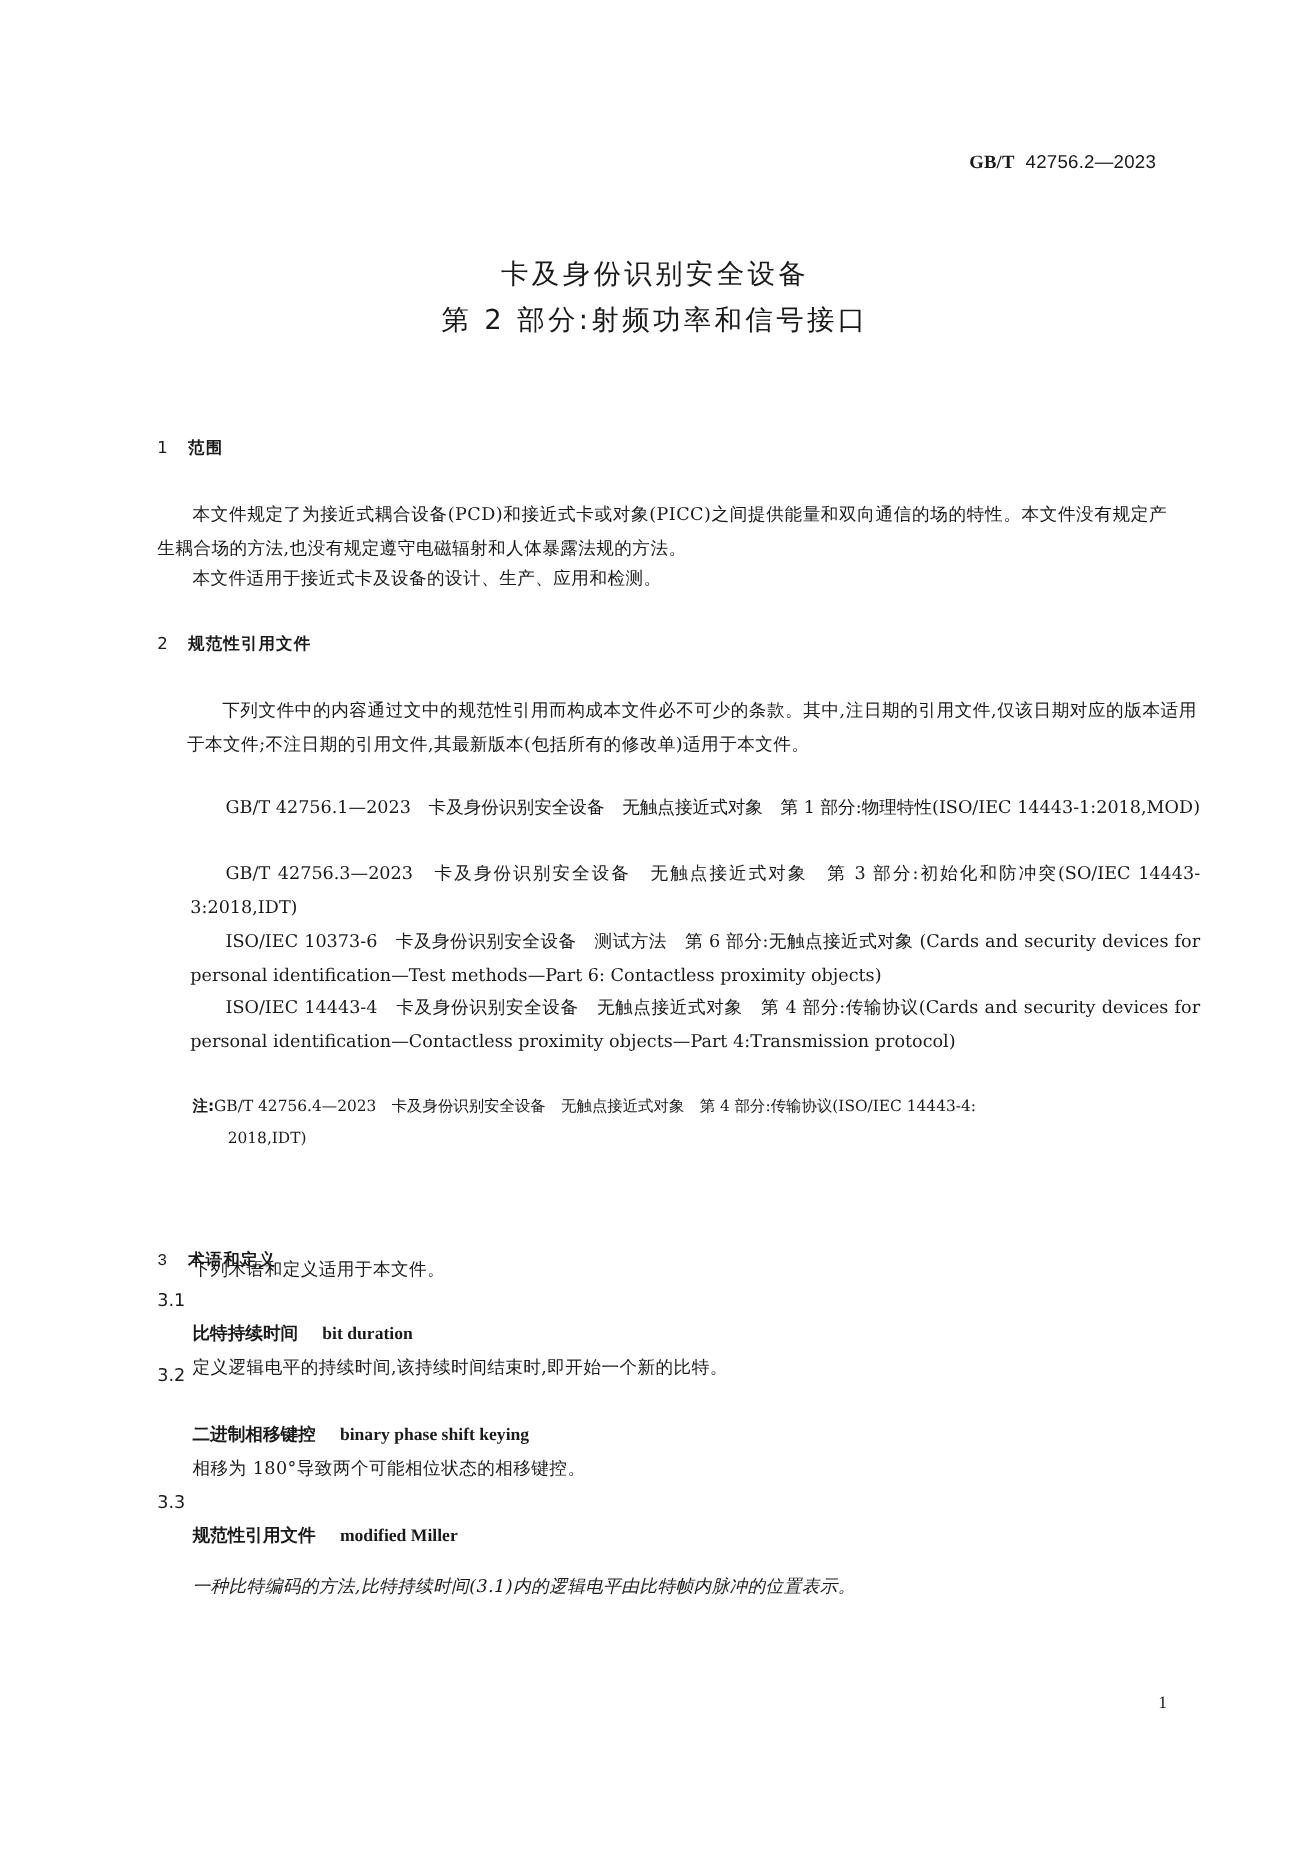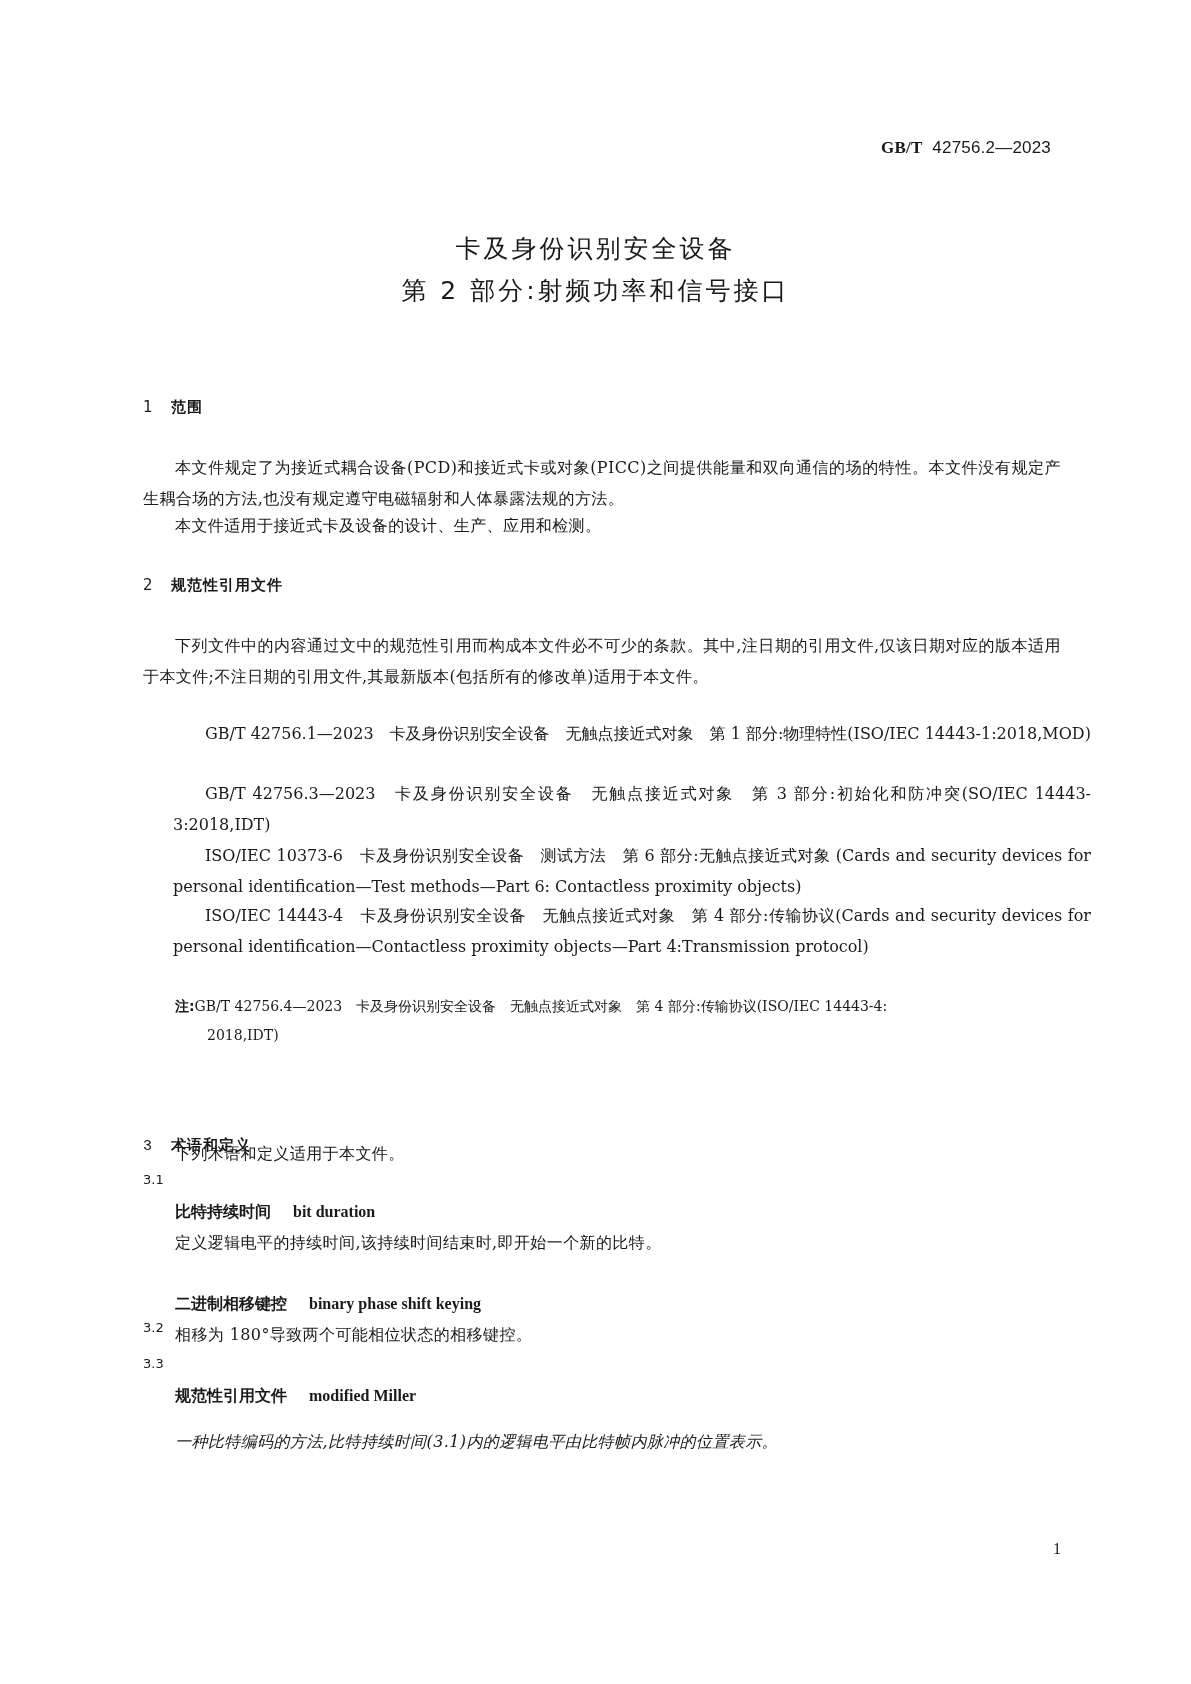--- a/index.html
+++ b/index.html
@@ -27,21 +27,21 @@
     }
     .section-heading .num { display: inline-block; width: 28px; font-weight: normal; }
     .para {
       left: 143px; width: 918px; font-size: 16px; line-height: 31px;
       text-align: justify; text-indent: 32px; letter-spacing: 0.4px;
     }
     .ref { left: 143px; width: 918px; font-size: 16px; line-height: 31px; text-align: justify; text-indent: 32px; margin-left: 30px; }
     .note { left: 175px; width: 886px; font-size: 14px; line-height: 29px; }
     .note .note-body { display: inline; }
     .note .cont { padding-left: 32px; display: block; }
-    .term-num { left: 143px; font-size: 13px; font-family: "DejaVu Sans", sans-serif; }
+    .term-num { left: 143px; font-size: 16px; font-family: "DejaVu Sans", sans-serif; }
     .term-title { left: 175px; font-size: 16px; font-weight: bold; font-family: "DejaVu Sans", sans-serif; }
     .term-title .en { font-family: "Liberation Serif", serif; margin-left: 22px; }
     .term-def { left: 175px; font-size: 16px; letter-spacing: 0.4px; }
     .page-num { right: 130px; top: 1540px; font-size: 16px; font-family: "Liberation Serif", serif; }
   </style>
 </head>
 <body>
 
 <div class="abs std-code">
   <span class="prefix">GB/T</span>&nbsp;
@@ -55,42 +55,42 @@
 
 <div class="abs section-heading" style="top:398px;">
   <span class="num">1</span><span>范围</span>
 </div>
 <div class="abs para" style="top:452px;">本文件规定了为接近式耦合设备(PCD)和接近式卡或对象(PICC)之间提供能量和双向通信的场的特性。本文件没有规定产生耦合场的方法,也没有规定遵守电磁辐射和人体暴露法规的方法。</div>
 <div class="abs para" style="top:510px;">本文件适用于接近式卡及设备的设计、生产、应用和检测。</div>
 
 <div class="abs section-heading" style="top:576px;">
   <span class="num">2</span><span>规范性引用文件</span>
 </div>
-<div class="abs para" style="top:630px;">下列文件中的内容通过文中的规范性引用而构成本文件必不可少的条款。其中,注日期的引用文件,仅该日期对应的版本适用于本文件;不注日期的引用文件,其最新版本(包括所有的修改单)适用于本文件。</div>
+<div class="abs para" style="top:630px;margin-left:27px;">下列文件中的内容通过文中的规范性引用而构成本文件必不可少的条款。其中,注日期的引用文件,仅该日期对应的版本适用于本文件;不注日期的引用文件,其最新版本(包括所有的修改单)适用于本文件。</div>
 <div class="abs ref" style="top:718px;">GB/T 42756.1—2023　卡及身份识别安全设备　无触点接近式对象　第 1 部分:物理特性(ISO/IEC 14443-1:2018,MOD)</div>
 <div class="abs ref" style="top:778px;">GB/T 42756.3—2023　卡及身份识别安全设备　无触点接近式对象　第 3 部分:初始化和防冲突(SO/IEC 14443-3:2018,IDT)</div>
 <div class="abs ref" style="top:840px;">ISO/IEC 10373-6　卡及身份识别安全设备　测试方法　第 6 部分:无触点接近式对象 (Cards and security devices for personal identification—Test methods—Part 6: Contactless proximity objects)</div>
 <div class="abs ref" style="top:900px;">ISO/IEC 14443-4　卡及身份识别安全设备　无触点接近式对象　第 4 部分:传输协议(Cards and security devices for personal identification—Contactless proximity objects—Part 4:Transmission protocol)</div>
 <div class="abs note" style="top:992px;">
   <span style="font-weight:bold;font-family:'DejaVu Sans',sans-serif;">注:</span><span class="note-body">GB/T 42756.4—2023　卡及身份识别安全设备　无触点接近式对象　第 4 部分:传输协议(ISO/IEC 14443-4:</span>
   <span class="cont">2018,IDT)</span>
 </div>
 
 <div class="abs section-heading" style="top:1136px;font-family:Liberation Mono, monospace;">
   <span class="num">3</span><span>术语和定义</span>
 </div>
 <div class="abs para" style="top:1138px;">下列术语和定义适用于本文件。</div>
 
 <div class="abs term-num" style="top:1172px;">3.1</div>
 <div class="abs term-title" style="top:1202px;">
   <span>比特持续时间</span><span class="en">bit duration</span>
 </div>
 <div class="abs term-def" style="top:1233px;">定义逻辑电平的持续时间,该持续时间结束时,即开始一个新的比特。</div>
 
-<div class="abs term-num" style="top:1320px;">3.2</div>
+<div class="abs term-num" style="top:1240px;">3.2</div>
 <div class="abs term-title" style="top:1294px;">
   <span>二进制相移键控</span><span class="en">binary phase shift keying</span>
 </div>
 <div class="abs term-def" style="top:1325px;">相移为 180°导致两个可能相位状态的相移键控。</div>
 
 <div class="abs term-num" style="top:1356px;">3.3</div>
 <div class="abs term-title" style="top:1386px;">
   <span>规范性引用文件</span><span class="en">modified Miller</span>
 </div>
 <div class="abs term-def" style="top:1432px;font-style:italic;">一种比特编码的方法,比特持续时间(3.1)内的逻辑电平由比特帧内脉冲的位置表示。</div>

